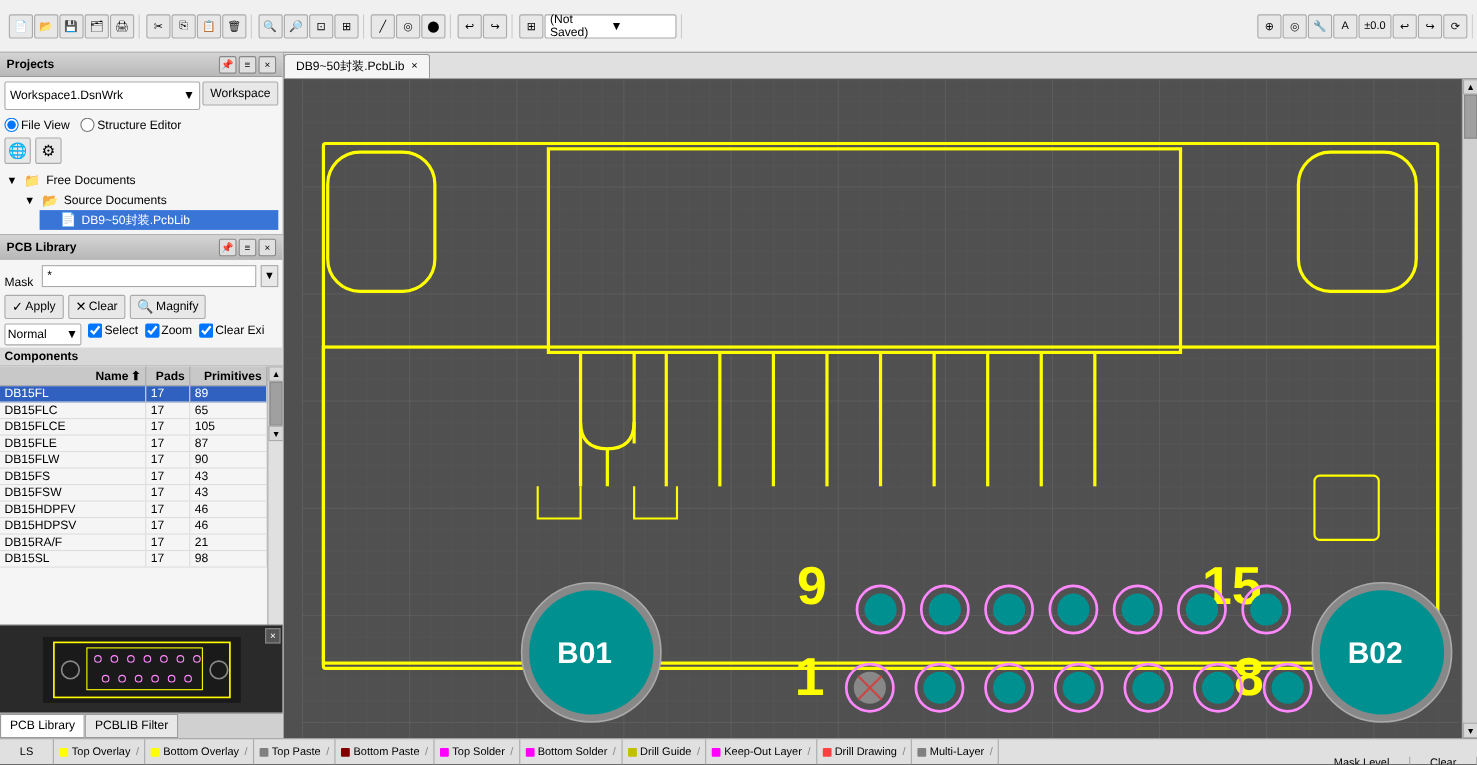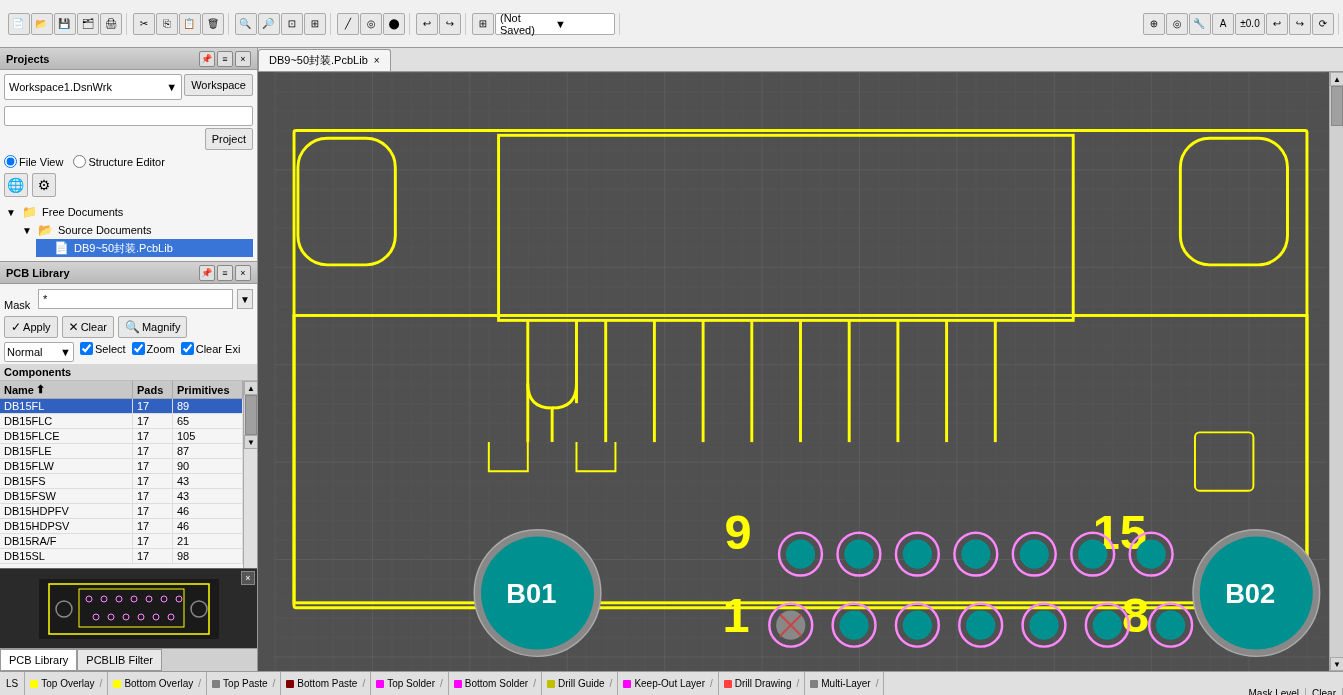--- a/index.html
+++ b/index.html
@@ -251,21 +251,21 @@
       background: #c8c8c8;
       border-bottom: 1px solid #aaa;
       position: sticky; top: 0;
     }
     .comp-th {
       padding: 2px 4px;
       font-size: 11px;
       font-weight: bold;
       border-right: 1px solid #aaa;
       cursor: pointer;
-      display: flex; align-items: center; gap: 2px;
+      display: flex; align-items: center; gap: 2px; justify-content: flex-end;
     }
     .comp-row {
       display: grid;
       grid-template-columns: 1fr 40px 70px;
       border-bottom: 1px solid #ddd;
     }
     .comp-row.selected { background: #3060c0; color: white; }
     .comp-cell {
       padding: 1px 4px;
       font-size: 11px;
@@ -335,21 +335,21 @@
     .status-bar {
       height: 24px;
       background: #e0e0e0;
       border-top: 1px solid #999;
       display: flex;
       align-items: center;
       gap: 0;
       font-size: 10px;
     }
     .status-item {
-      padding: 0 6px;
+      padding: 0 18px;
       border-right: 1px solid #aaa;
       height: 100%;
       display: flex; align-items: center;
       white-space: nowrap;
       cursor: pointer;
       text-align: right;
     }
     .layer-item {
       display: flex; align-items: center; gap: 3px;
       padding: 0 5px;
@@ -480,26 +480,20 @@
       </div>
 
       <div class="workspace-row">
         <div class="workspace-dropdown">
           <span>Workspace1.DsnWrk</span>
           <span>▼</span>
         </div>
         <div class="workspace-btn">Workspace</div>
       </div>
 
-      <div class="search-row">
-        <input class="search-input" type="text" style="">
-        <div style="display:flex;justify-content:flex-end;margin-top:2px;">
-          <div class="workspace-btn">Project</div>
-        </div>
-      </div>
 
       <div class="radio-row">
         <label class="radio-item">
           <input type="radio" name="viewmode" checked="" style="">
           <span>File View</span>
         </label>
         <label class="radio-item">
           <input type="radio" name="viewmode" style="">
           <span>Structure Editor</span>
         </label>

